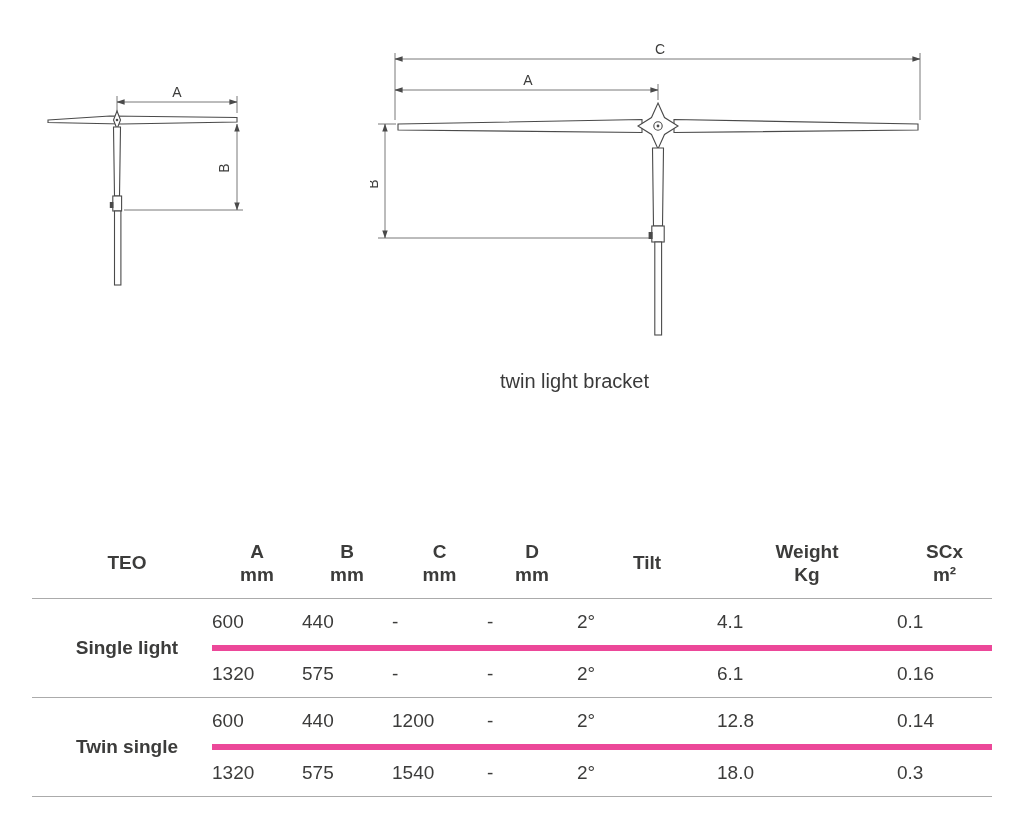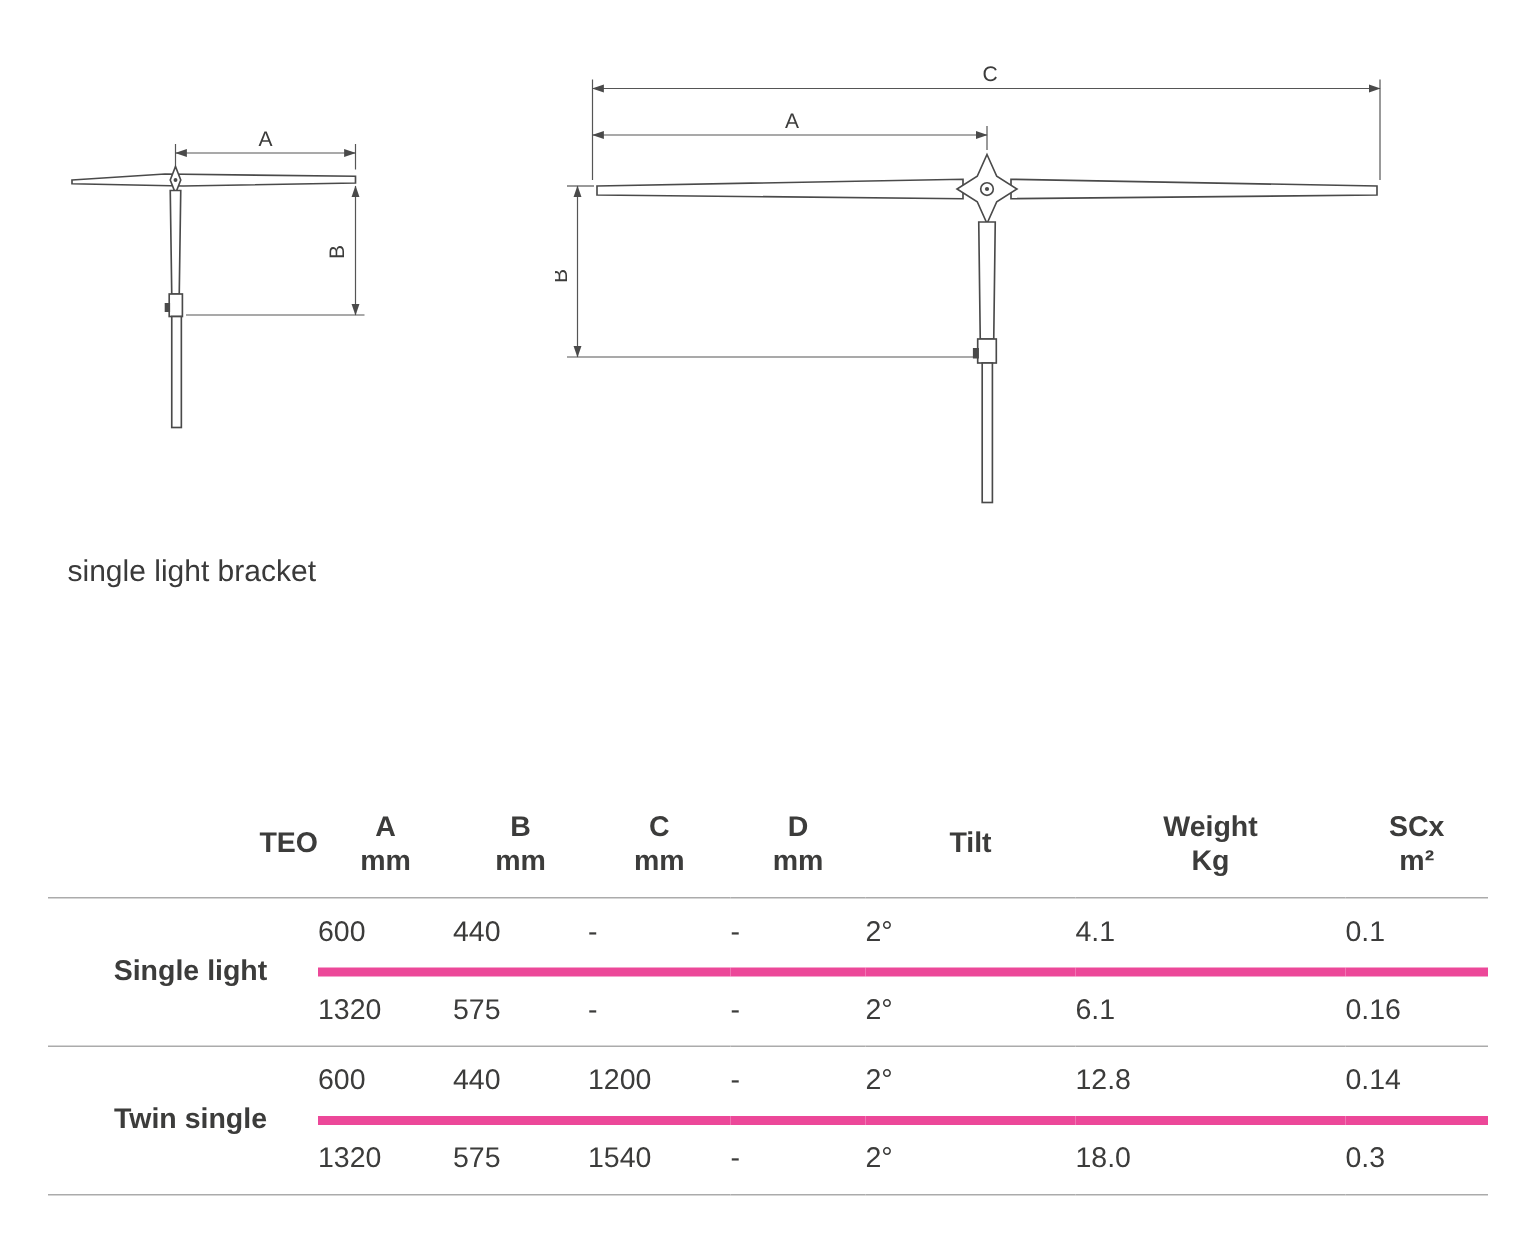--- a/index.html
+++ b/index.html
@@ -15,21 +15,21 @@
   .caption-twin   { left: 500px; top: 370px; }
 
   .dim-text { font-family: "Liberation Sans", sans-serif; font-size: 14px; fill: #3c3c3b; }
 
   .table-wrap { position: absolute; left: 32px; top: 528px; }
   .spec-table { width: 960px; border-collapse: collapse; table-layout: fixed;
                 border-bottom: 1px solid #ababab; }
   .spec-table th, .spec-table td { font-size: 19px; color: #3c3c3b; padding: 0; }
   .spec-table thead th { border-bottom: 1px solid #ababab; height: 70px;
                          vertical-align: middle; font-weight: bold; text-align: center; }
-  .spec-table thead th.col-teo { text-align: right; padding-left: 10px; }
+  .spec-table thead th.col-teo { text-align: center; padding-left: 10px; }
   .hline { line-height: 1.22; }
   .spec-table tbody td { height: 46px; text-align: left; font-weight: normal;
                          vertical-align: middle; }
   .spec-table tbody th.group-label { text-align: center; font-weight: bold;
                                      padding-left: 10px; vertical-align: middle; }
   .spec-table tbody tr + tr td { border-top: 6px solid #ec4899; }
   .spec-table tbody.group-second tr:first-child th,
   .spec-table tbody.group-second tr:first-child td { border-top: 1px solid #ababab; }
 </style>
 </head>
@@ -101,21 +101,21 @@
       <path d="M288 63 L294.5 77.5 L308 86 L294.5 94.5 L288 109 L281.5 94.5 L268 86 L281.5 77.5 Z"></path>
       <circle cx="288" cy="86" r="4.2"></circle>
       <path d="M282.5 108 L293.5 108 L292.5 186 L283.5 186 Z"></path>
       <rect x="281.8" y="186" width="12.4" height="16"></rect>
       <rect x="284.8" y="202" width="6.8" height="93"></rect>
       <rect x="278.6" y="192" width="4" height="7" fill="#4a4a4a" stroke="none"></rect>
       <circle cx="288" cy="86" r="1.4" fill="#4a4a4a" stroke="none"></circle>
     </g>
   </svg>
 
-  <div class="caption caption-single">single light bracket</div>
+  <div class="caption caption-twin">twin light bracket</div>
 
   <div class="table-wrap">
     <table class="spec-table">
       <colgroup>
         <col style="width:180px">
           <col style="width:90px">
           <col style="width:90px">
         <col style="width:95px">
           <col style="width:90px">
           <col style="width:140px">

